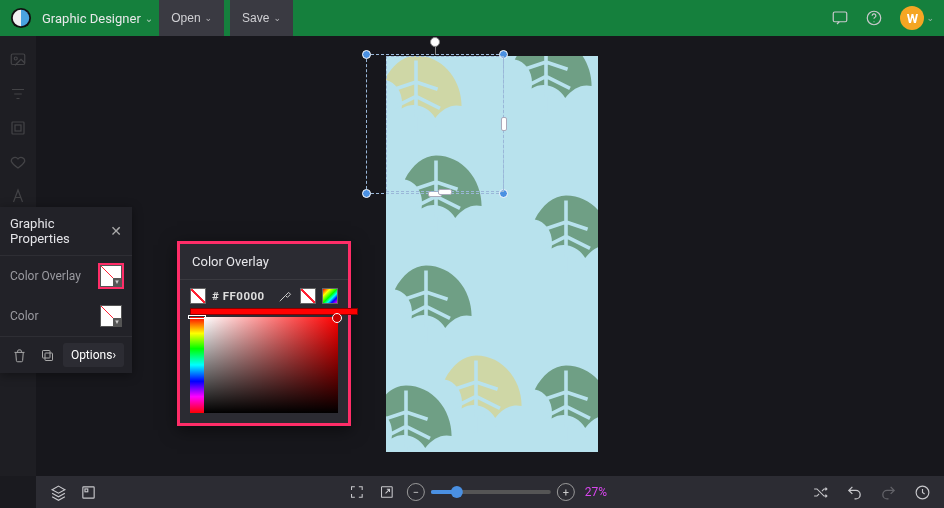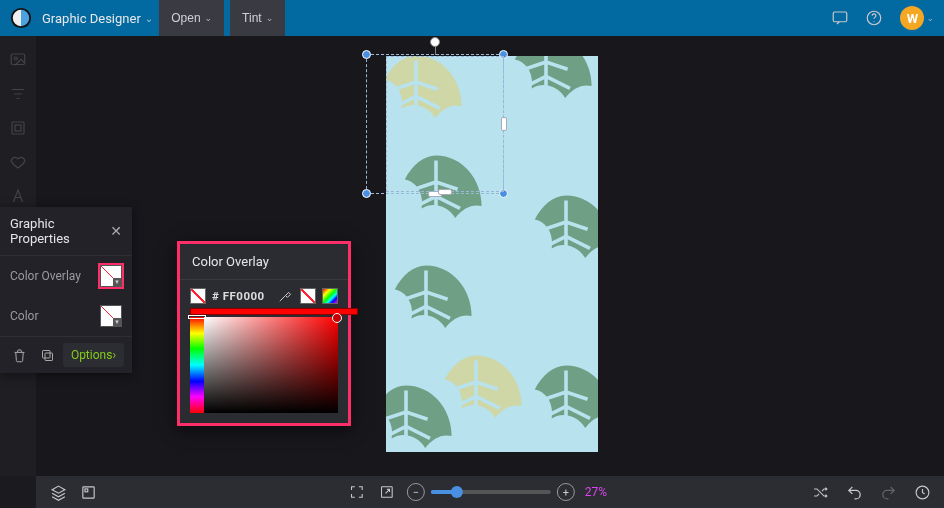--- a/index.html
+++ b/index.html
@@ -1,20 +1,20 @@
 <!DOCTYPE html>
 <html><head>
 <meta charset="utf-8">
 <style>
   * { box-sizing: border-box; margin: 0; padding: 0; }
   html, body { width: 944px; height: 508px; overflow: hidden; font-family: -apple-system, "Segoe UI", Roboto, Arial, sans-serif; font-size: 13px; color: #d0d0d4; background: #1a1a1f; }
   body { position: relative; }
 
   
-  .topbar { position: absolute; top:0; left:0; right:0; height:36px; background:#0369a1; display:flex; align-items:center; gap:6px; padding:0 10px; }
+  .topbar { position: absolute; top:0; left:0; right:0; height:36px; background:#15803d; display:flex; align-items:center; gap:6px; padding:0 10px; }
   .logo { width:22px; height:22px; border-radius:50%; display:flex; align-items:center; justify-content:center; margin-right:4px; }
   .app-title { color:#e8e8ea; margin-right:auto; font-size:13px; display:flex; align-items:center; gap:4px;}
   .app-title .chev { font-size:10px; opacity:.7;}
   .topbtn { background:#3a3a42; border:none; color:#d0d0d4; padding:18px 12px; border-radius:4px; font-size:12px; display:flex; align-items:center; gap:4px; cursor:pointer; }
   .topbtn .chev { font-size:9px; opacity:.8;}
   .topicon { width:28px; height:28px; display:flex; align-items:center; justify-content:center; color:#c8c8cc; cursor:pointer; border-radius:4px; }
   .avatar { width:24px; height:24px; border-radius:50%; background:#f5a623; color:#fff; font-weight:700; font-size:13px; display:flex; align-items:center; justify-content:center; }
   .avwrap { display:flex; align-items:center; gap:2px; margin-left:6px;}
   .avwrap .chev { font-size:9px; opacity:.7;}
 
@@ -43,21 +43,21 @@
   .proppanel { position:absolute; top:207px; left:0; width:132px; background:#222228; box-shadow:0 2px 10px rgba(0,0,0,.4); }
   .pp-head { display:flex; align-items:center; justify-content:space-between; padding:9px 10px; font-size:13px; color:#e4e4e8; border-bottom:1px solid #2e2e34;}
   .pp-close{ color:#aaa; cursor:pointer; font-size:14px;}
   .pp-row { display:flex; align-items:center; justify-content:space-between; padding:9px 10px; font-size:12px; color:#9a9aa0; }
   .swatch { width:22px; height:22px; position:relative; cursor:pointer; border:1px solid #555;}
   .swatch.none { background:linear-gradient(45deg,#fff 0 48%, #f23 48% 52%, #fff 52% 100%); }
   .swatch.sel { outline:2px solid #ff2d68; }
   .swatch .tiny{position:absolute; bottom:0; right:0; width:8px; height:8px; background:#555; display:flex; align-items:center; justify-content:center; font-size:7px; color:#ccc; line-height:1;}
   .pp-foot { display:flex; align-items:center; gap:4px; padding:6px 8px; border-top:1px solid #2e2e34;}
   .ico { width:24px; height:24px; display:flex; align-items:center; justify-content:center; color:#aaa; cursor:pointer; border:1px solid transparent; border-radius:3px;}
-  .optbtn { flex:1; display:flex; align-items:center; justify-content:space-between; background:#2c2c33; padding:5px 8px; border-radius:3px; cursor:pointer; color:#84cc16; font-size:12px;}
+  .optbtn { flex:1; display:flex; align-items:center; justify-content:space-between; background:#2c2c33; padding:5px 8px; border-radius:3px; cursor:pointer; color:#ffffff; font-size:12px;}
 
   
   .colorpop { position:absolute; top:241px; left:177px; width:174px; background:#2b2b32; border:3px solid #ff2d68; box-shadow:0 4px 16px rgba(0,0,0,.5); }
   .cp-head { padding:10px 12px; font-size:13px; color:#e6e6ea; border-bottom:1px solid #3a3a40;}
   .cp-row { display:flex; align-items:center; gap:6px; padding:8px 10px 4px 10px;font-weight:bold;}
   .cp-swatch { width:16px; height:16px; background:linear-gradient(45deg,#fff 0 46%, #f23 46% 54%, #fff 54% 100%); border:1px solid #666; cursor:pointer;}
   .cp-hex { flex:1; color:#ddd; font-size:11.5px; letter-spacing:.5px;}
   .eyedrop { width:16px; height:16px; color:#ccc; cursor:pointer;}
   .modebtn { width:16px; height:16px; border:1px solid #666; cursor:pointer;}
   .modebtn.none { background:linear-gradient(45deg,#fff 0 46%, #f23 46% 54%, #fff 54% 100%);}
@@ -97,21 +97,21 @@
   </div>
   <div class="app-title">
     <span>Graphic Designer</span>
     <span class="chev">⌄</span>
   </div>
   <button class="topbtn">
     <span>Open</span>
     <span class="chev">⌄</span>
   </button>
   <button class="topbtn">
-    <span>Tint</span>
+    <span>Save</span>
     <span class="chev">⌄</span>
   </button>
   <div style="flex:1"></div>
   <div class="topicon">
     <svg viewBox="0 0 24 24" width="18" height="18" fill="none" stroke="currentColor" stroke-width="1.6">
         <rect x="3" y="4" width="18" height="13" rx="2"></rect>
         <path d="M8 20l3-3"></path>
       </svg>
   </div>
   <div class="topicon">

